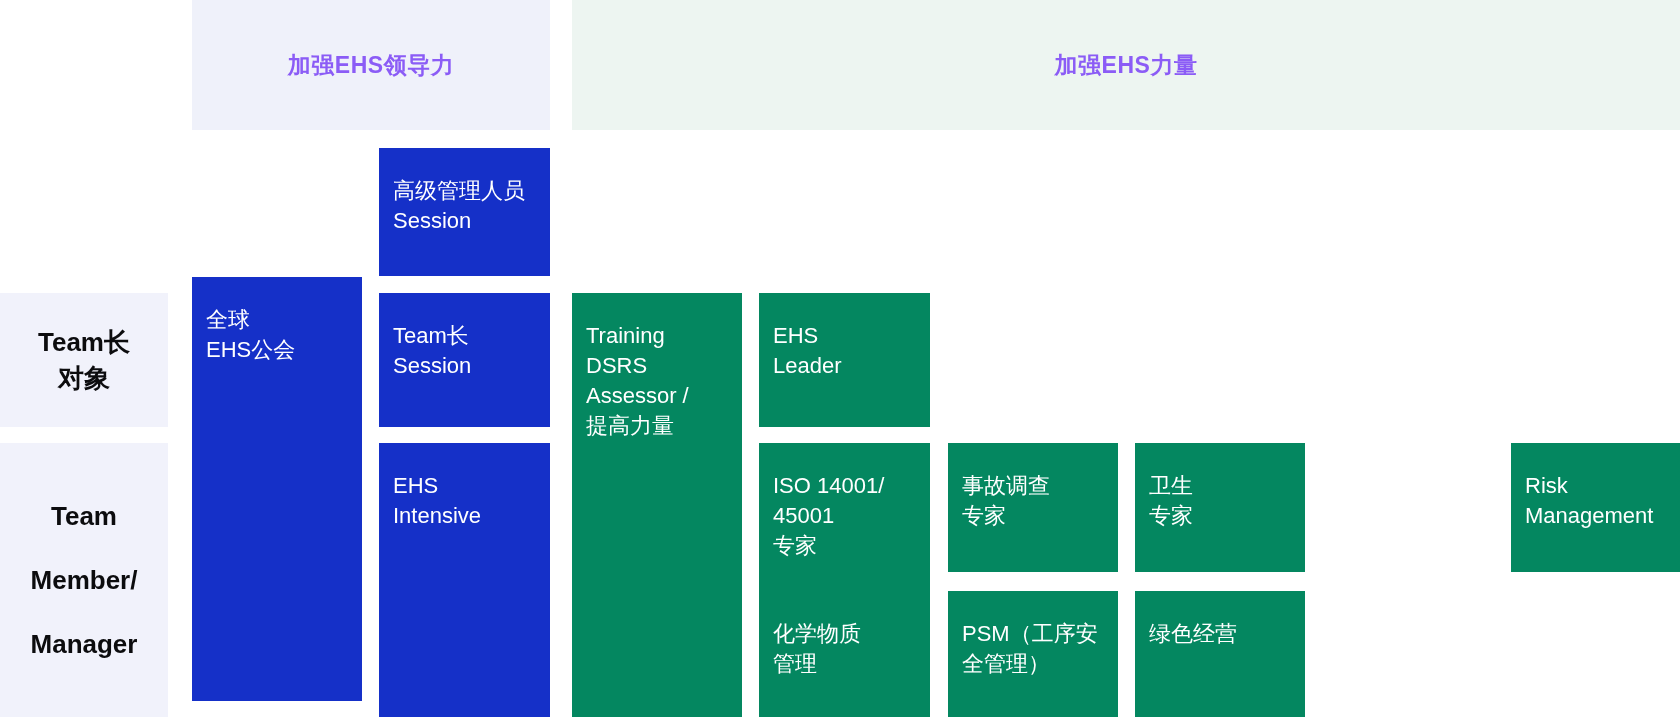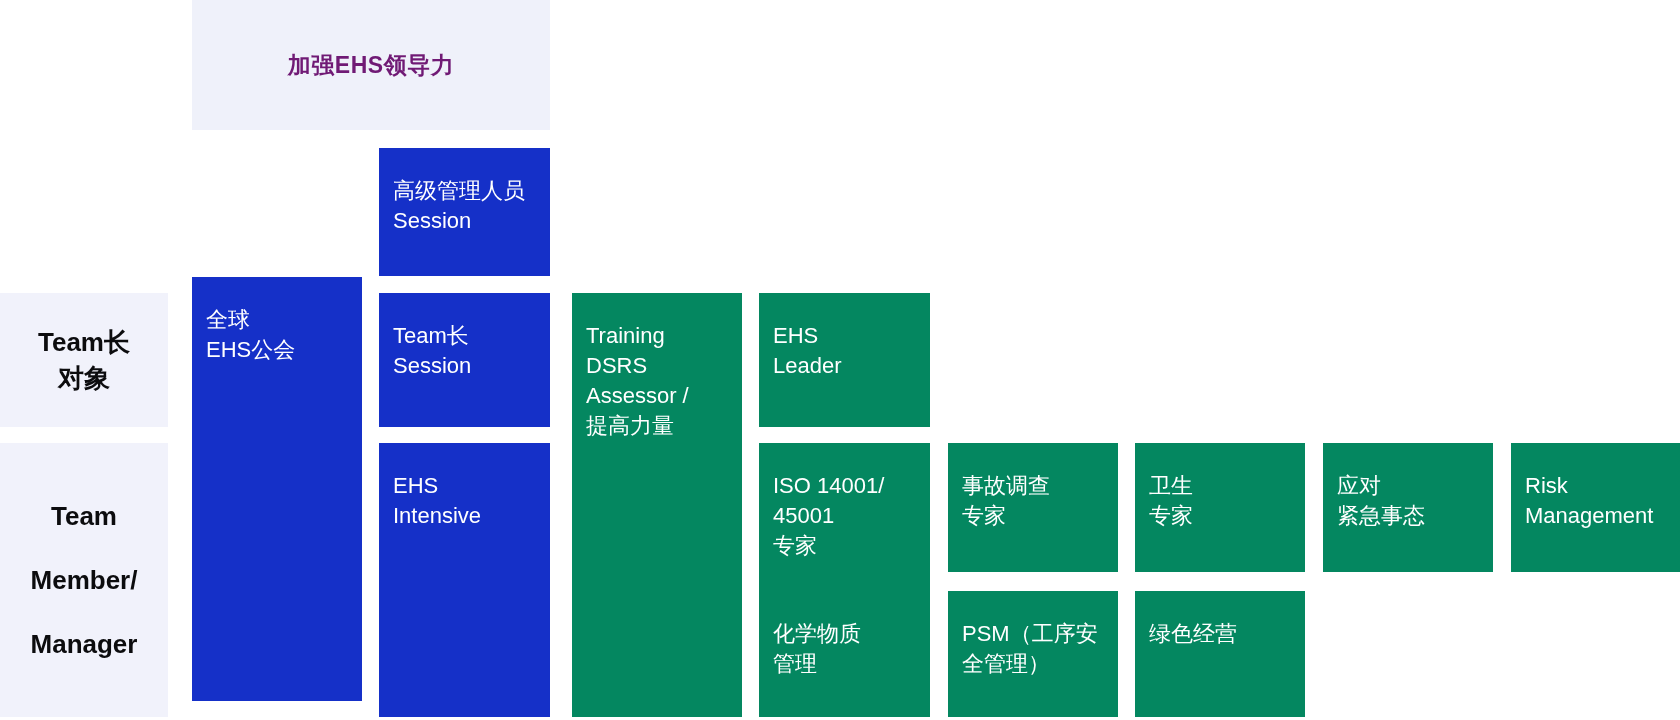--- a/index.html
+++ b/index.html
@@ -6,21 +6,21 @@
   #canvas{
     position:relative;
     width:1680px;height:720px;
     overflow:hidden;
     background:#ffffff;
     font-family:"Liberation Sans","DejaVu Sans",sans-serif;
   }
   .hdr{
     position:absolute;top:0;height:130px;
     display:flex;align-items:center;justify-content:center;
-    font-size:23px;font-weight:bold;color:#701a75;
+    font-size:23px;font-weight:bold;color:#8b5cf6;
     letter-spacing:0.5px;
   }
   .rowlabel{
     position:absolute;left:0;width:168px;
     display:flex;flex-direction:column;align-items:center;justify-content:center;
     font-size:26px;font-weight:bold;color:#0c0c0e;
     text-align:center;
   }
   .rowlabel .ln{line-height:36px;white-space:nowrap;}
   .box{
@@ -30,20 +30,23 @@
   }
   .box .ln{line-height:30px;white-space:nowrap;}
 </style>
 </head>
 <body>
 
 <div id="canvas">
 
   <div class="hdr" style="left: 192px; width: 358px; background-color: rgb(239, 241, 250);">
     <span>加强EHS领导力</span>
+  </div>
+  <div class="hdr" style="left: 572px; width: 1108px; background-color: rgb(237, 245, 241);">
+    <span>加强EHS力量</span>
   </div>
 
   <div class="rowlabel" style="top: 293px; height: 134px; background-color: rgb(241, 242, 251);">
     <div class="ln">Team长</div>
     <div class="ln">对象</div>
   </div>
   <div class="rowlabel" style="top: 443px; height: 274px; background-color: rgb(241, 242, 251); gap: 28px;">
     <div class="ln">Team</div>
     <div class="ln">Member/</div>
     <div class="ln">Manager</div>
@@ -83,24 +86,20 @@
     <div class="ln">专家</div>
   </div>
   <div class="box" style="left: 948px; top: 443px; width: 170px; height: 129px; background-color: rgb(4, 135, 96);">
     <div class="ln">事故调查</div>
     <div class="ln">专家</div>
   </div>
   <div class="box" style="left: 1135px; top: 443px; width: 170px; height: 129px; background-color: rgb(4, 135, 96);">
     <div class="ln">卫生</div>
     <div class="ln">专家</div>
   </div>
-  <div class="box" style="left: 1323px; top: 443px; width: 170px; height: 129px; background-color: rgb(4, 135, 96);">
-    <div class="ln">应对</div>
-    <div class="ln">紧急事态</div>
-  </div>
   <div class="box" style="left: 759px; top: 591px; width: 171px; height: 126px; background-color: rgb(4, 135, 96);">
     <div class="ln">化学物质</div>
     <div class="ln">管理</div>
   </div>
 
   <div class="box" style="left: 1511px; top: 443px; width: 169px; height: 129px; background-color: rgb(4, 135, 96);">
     <div class="ln">Risk</div>
     <div class="ln">Management</div>
   </div>
   <div class="box" style="left: 948px; top: 591px; width: 170px; height: 126px; background-color: rgb(4, 135, 96);">

